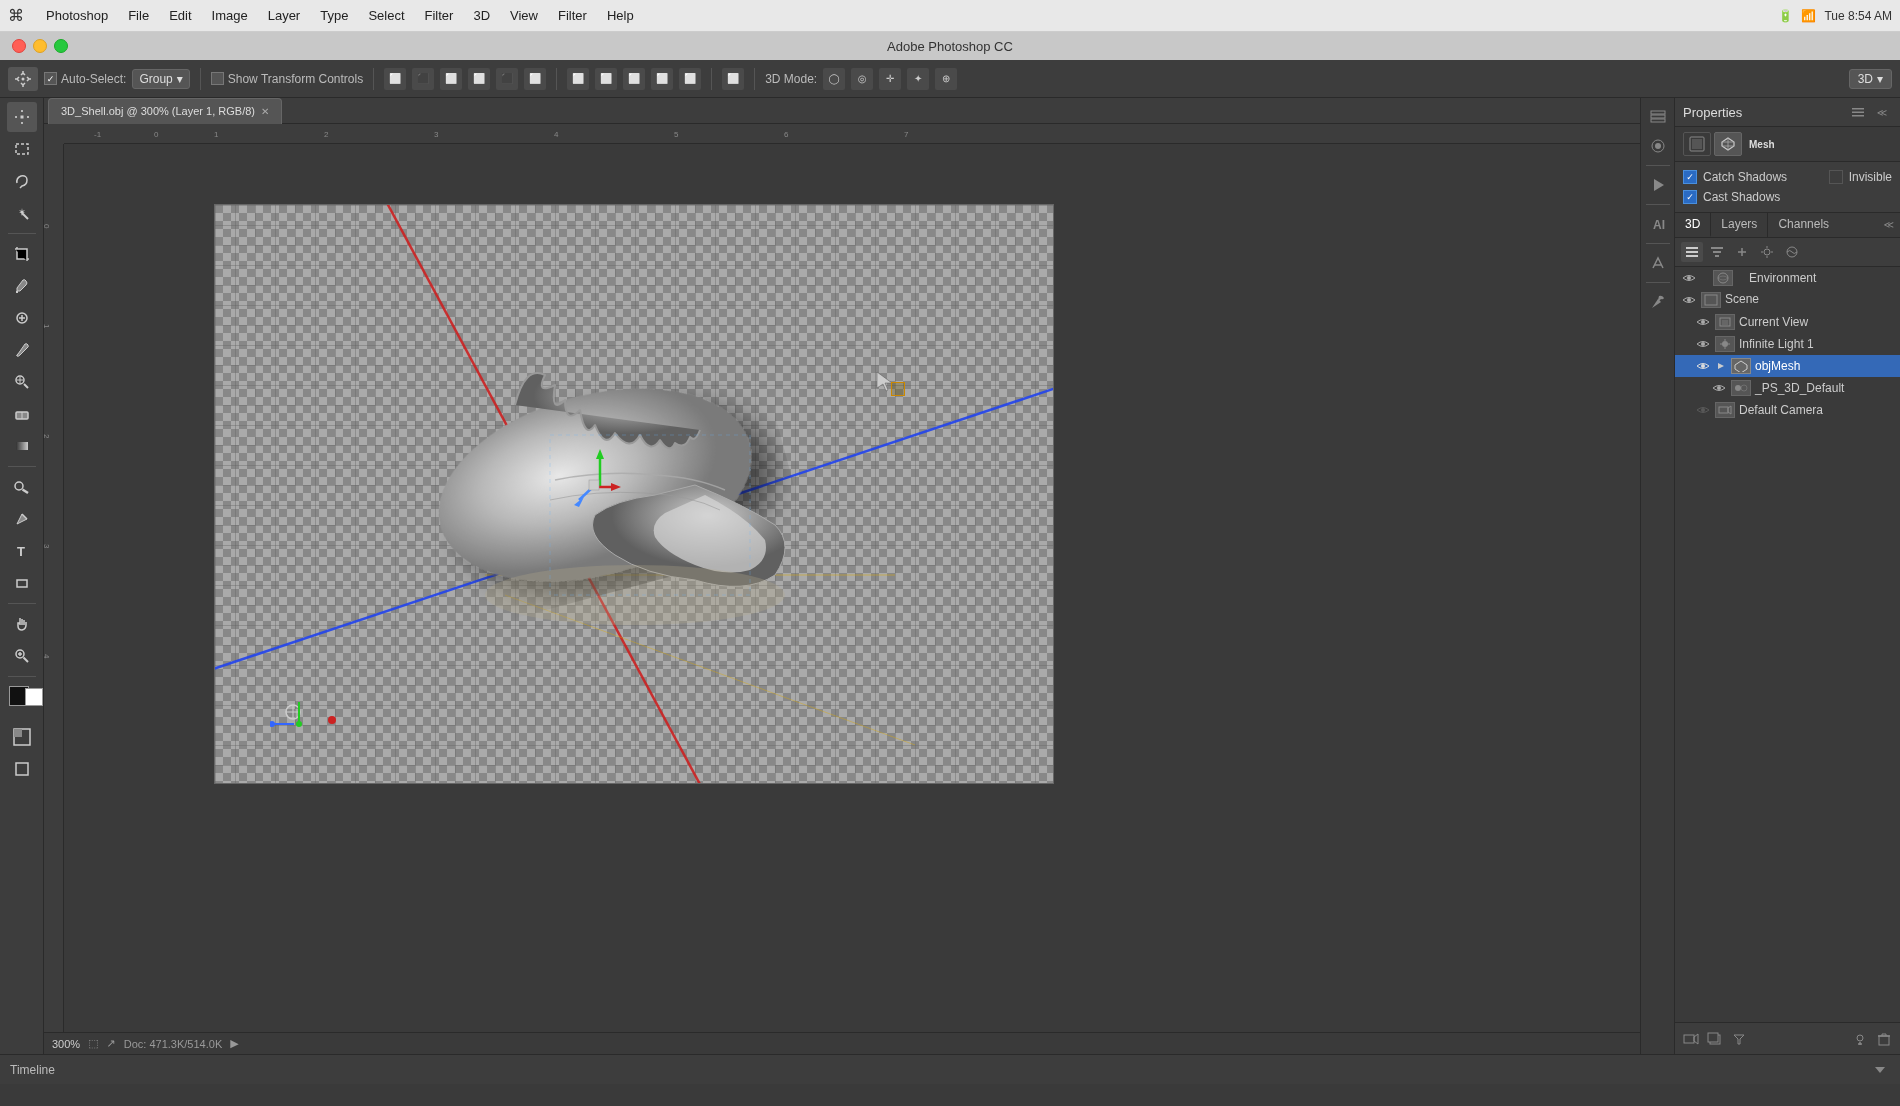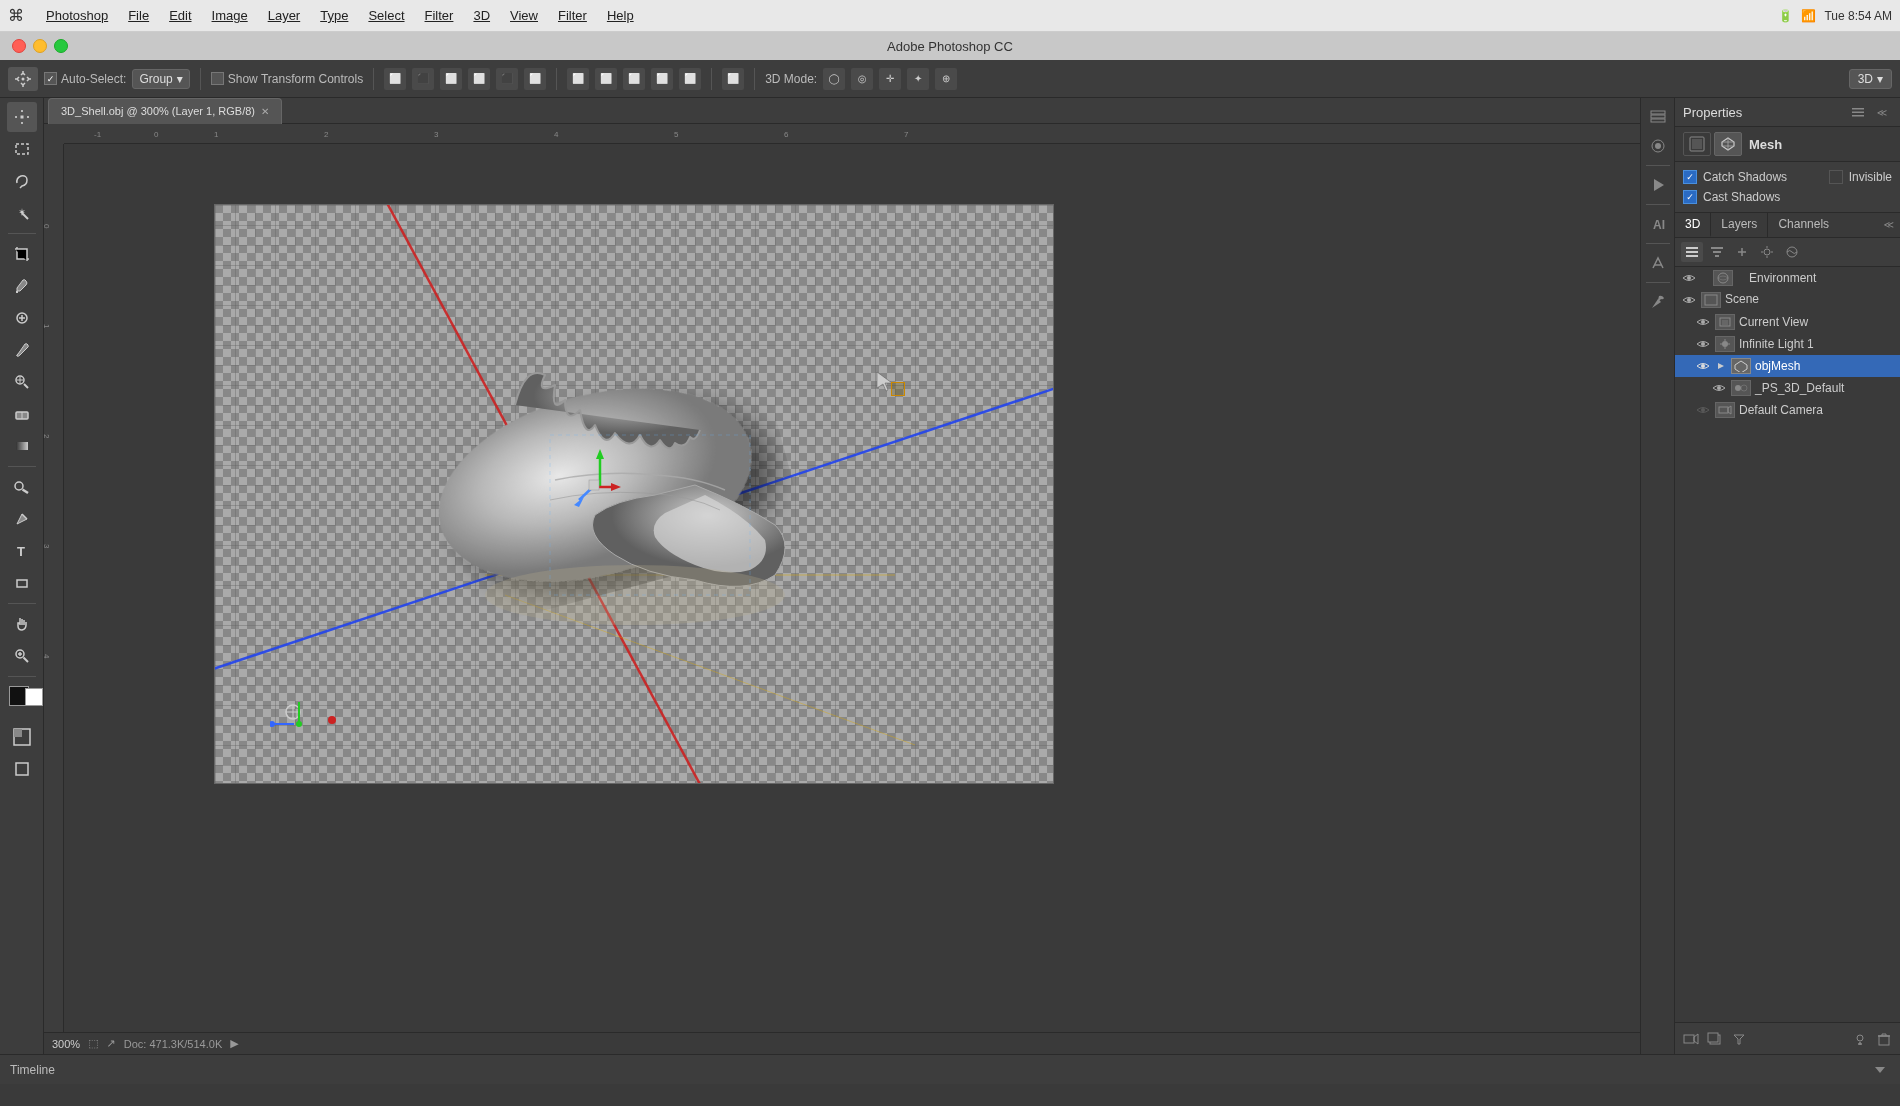--- a/index.html
+++ b/index.html
@@ -5,21 +5,21 @@
     * { margin: 0; padding: 0; box-sizing: border-box; }
     body { width: 1900px; height: 1106px; overflow: hidden; background: #3a3a3a; font-family: -apple-system, 'Helvetica Neue', Arial, sans-serif; font-size: 12px; color: #ccc; user-select: none; }
 
     
     #menu-bar {
       width: 100%; height: 32px; background: #e8e8e8;
       display: flex; align-items: center; padding: 0 8px;
       border-bottom: 1px solid #ccc; position: relative; z-index: 100;
     }
     .apple-icon { font-size: 16px; margin-right: 12px; color: #333; }
-    .menu-item { padding: 8px 10px; font-size: 13px; color: #222; cursor: pointer; height: 100%; display: flex; align-items: center; text-decoration: underline; }
+    .menu-item { padding: 8px 10px; font-size: 13px; color: #222; cursor: pointer; height: 100%; display: flex; align-items: center; }
     .menu-right { margin-left: auto; display: flex; align-items: center; gap: 8px; font-size: 12px; color: #333; }
 
     
     #title-bar {
       width: 100%; height: 28px; background: #c8c8c8;
       display: flex; align-items: center; justify-content: center;
       font-size: 13px; color: #333; font-weight: 500;
       position: relative;
     }
     .window-buttons { position: absolute; left: 12px; display: flex; gap: 7px; }
@@ -564,21 +564,21 @@
             </svg>
         </div>
         <div style="width:28px;height:24px;display:flex;align-items:center;justify-content:center;cursor:pointer;background:#555;border-radius:2px;border:1px solid #666;">
           <svg width="16" height="16" viewBox="0 0 16 16">
               <polygon points="8,2 14,6 14,10 8,14 2,10 2,6" stroke="#ccc" stroke-width="1.2" fill="none"></polygon>
               <line x1="8" y1="2" x2="8" y2="14" stroke="#aaa" stroke-width="0.8"></line>
               <line x1="2" y1="6" x2="14" y2="6" stroke="#aaa" stroke-width="0.8"></line>
               <line x1="2" y1="10" x2="14" y2="10" stroke="#aaa" stroke-width="0.8"></line>
             </svg>
         </div>
-        <span style="font-size:13px;color:#ddd;font-weight:600;padding-left:4px;">Mesh</span>
+        <span style="font-size:10px;color:#ddd;font-weight:600;padding-left:4px;">Mesh</span>
       </div>
 
       <div style="padding:8px;border-bottom:1px solid #2a2a2a;background:#3d3d3d;">
         <div style="display:flex;align-items:center;gap:6px;margin-bottom:6px;">
           <div style="width:14px;height:14px;background:#2a6bc4;border:1px solid #4a8fdd;display:flex;align-items:center;justify-content:center;cursor:pointer;">
             <span style="color:#fff;font-size:9px;">✓</span>
           </div>
           <span style="font-size:12px;color:#ccc;">Catch Shadows</span>
           <div style="width:14px;height:14px;background:#3d3d3d;border:1px solid #555;display:flex;align-items:center;justify-content:center;cursor:pointer;margin-left:auto;"></div>
           <span style="font-size:12px;color:#ccc;">Invisible</span>

